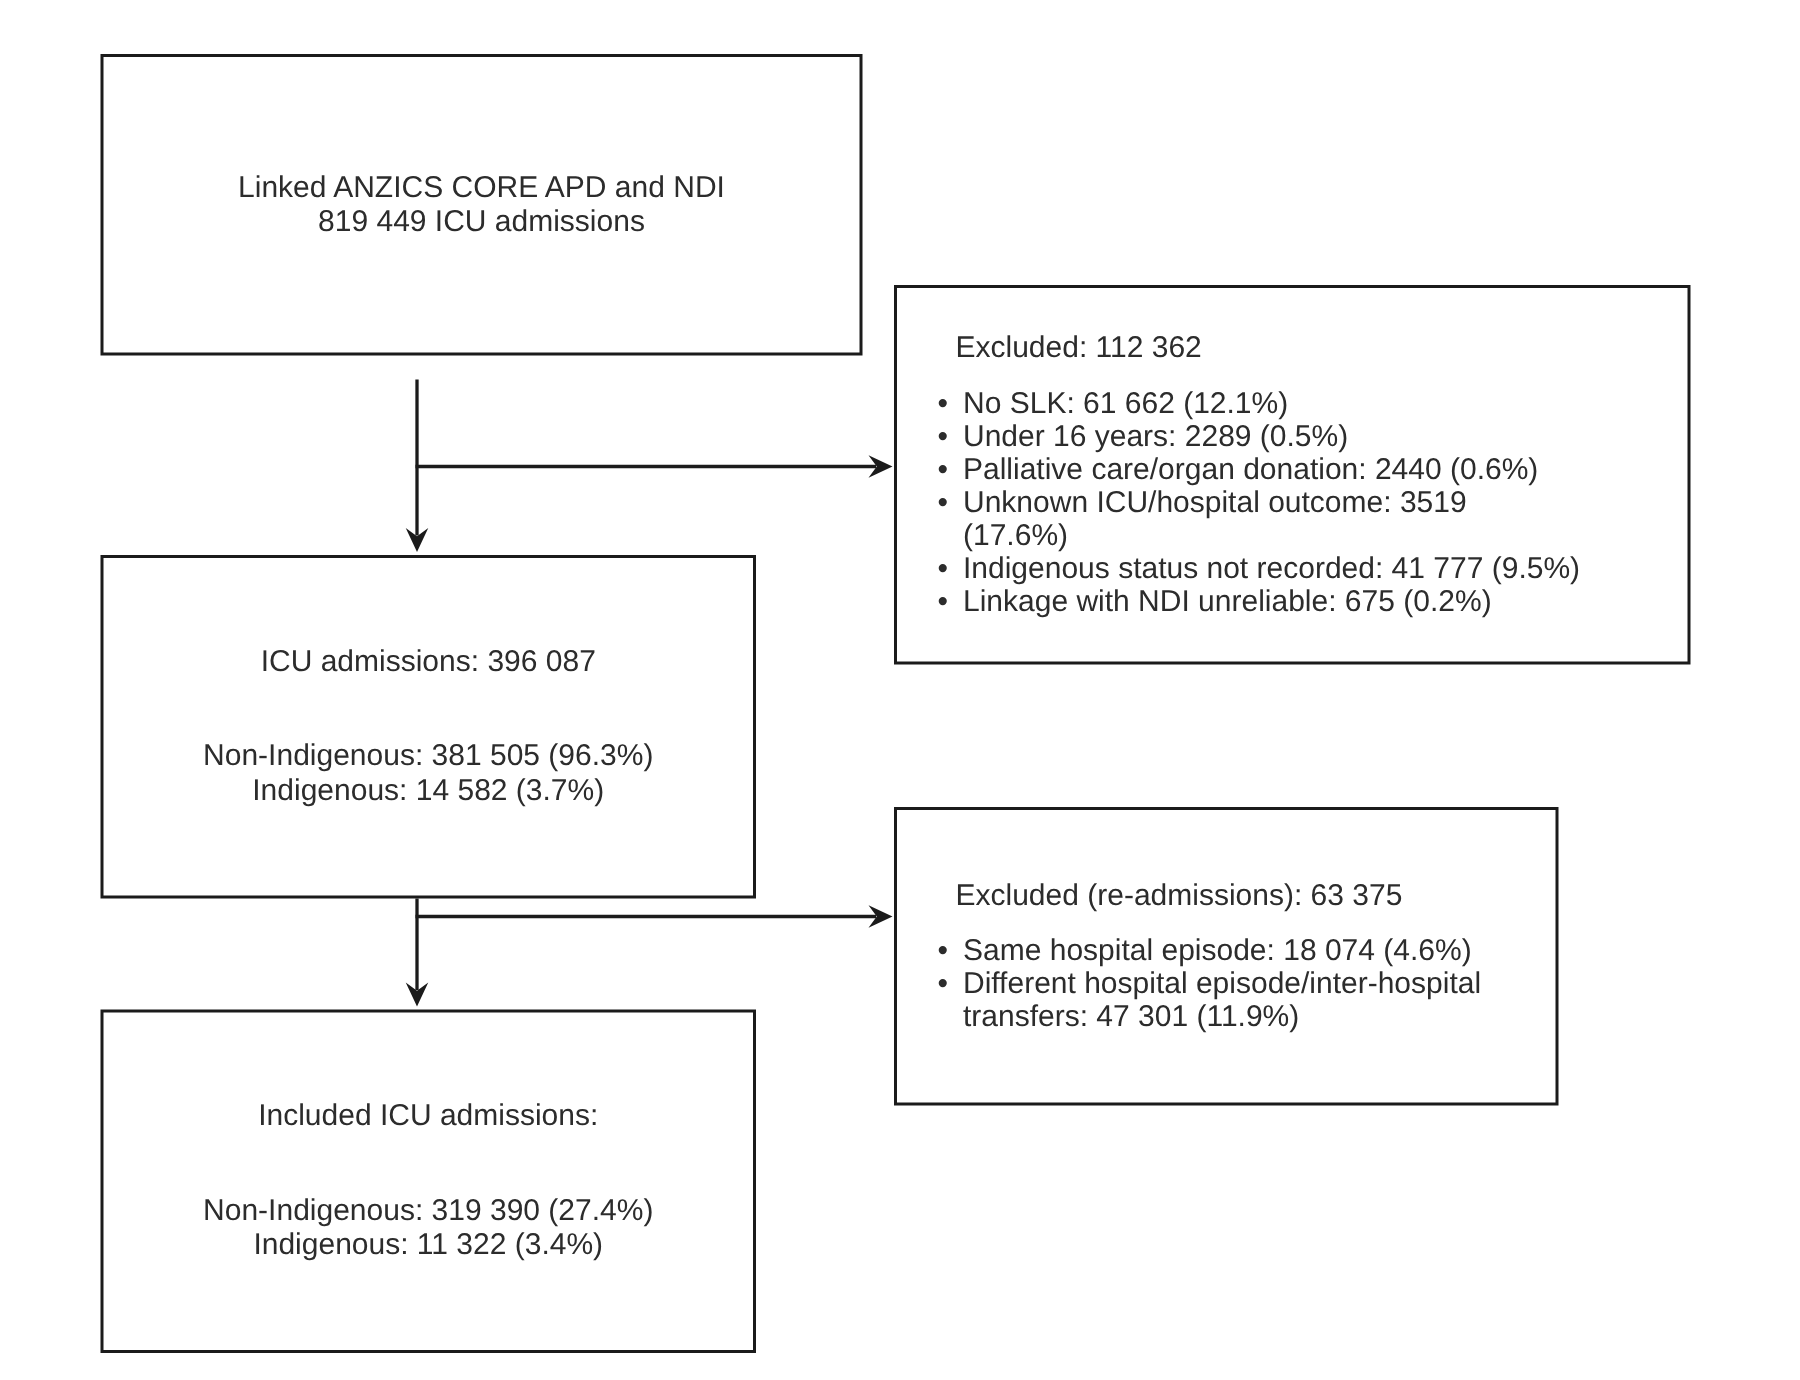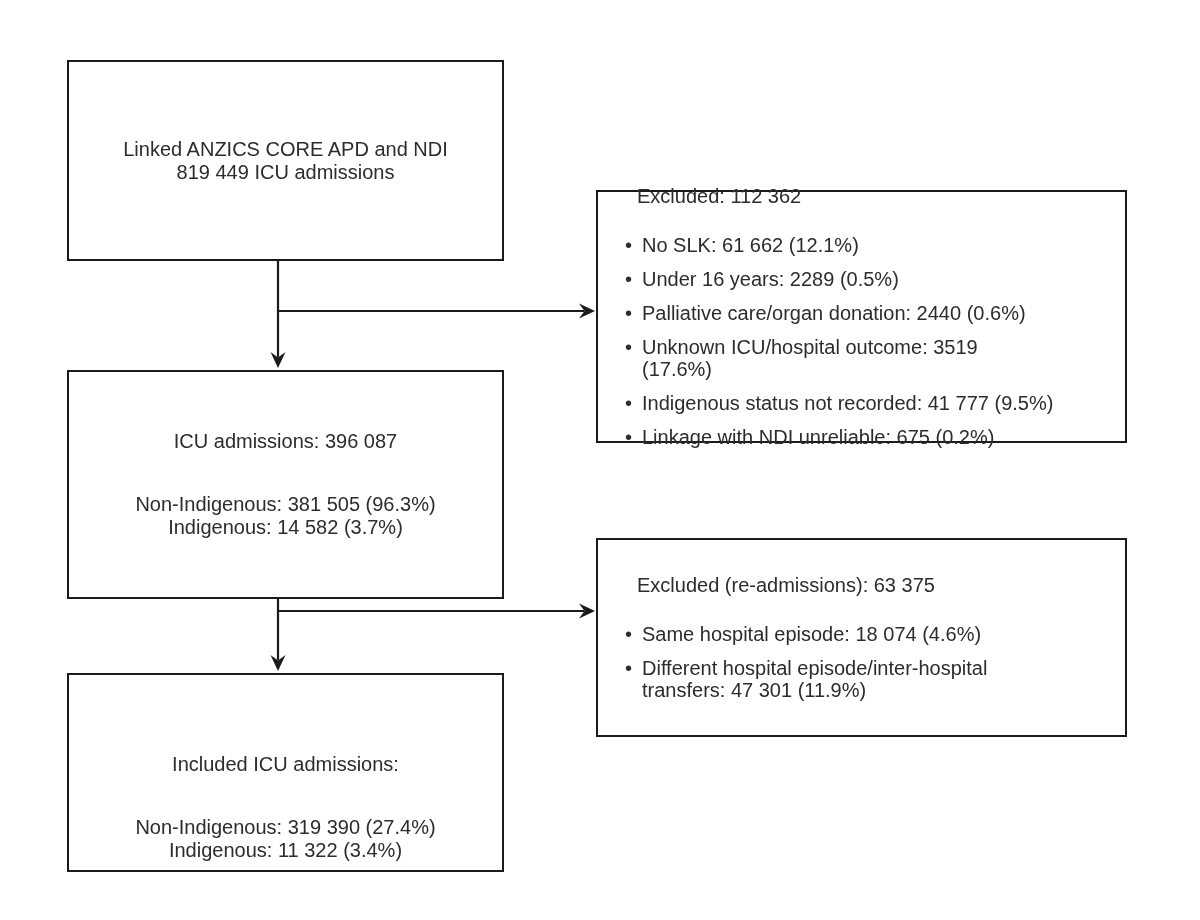--- a/index.html
+++ b/index.html
@@ -36,21 +36,20 @@
     line-height: 23px;
     padding: 8px 14px;
   }
   .line-group + .line-group { margin-top: 40px; }
   .excl-box {
     display: flex;
     flex-direction: column;
     justify-content: center;
     padding: 10px 4px 10px 27px;
     line-height: 22px;
-    gap: 12px;
   }
   .excl-title { margin: 0 0 15px 12px; }
   .bullet-row { display: flex; }
   .bullet-marker { flex: 0 0 17px; width: 17px; }
   .bullet-text { white-space: pre-line; flex: 1 1 auto; }
   .connector-layer {
     position: absolute;
     left: 0; top: 0;
     width: 1200px; height: 920px;
     pointer-events: none;
@@ -58,25 +57,25 @@
   .connector-layer path.cline {
     stroke: var(--line);
     stroke-width: 2.2;
     fill: none;
   }
   .connector-layer path.chead {
     fill: var(--line);
     stroke: none;
   }
   
-  #box-source     { left: 67px;  top: 60px;  width: 437px; height: 201px; }
+  #box-source     { left: 67px;  top: 36px;  width: 508px; height: 201px; }
   #box-excluded1  { left: 596px; top: 190px; width: 531px; height: 253px; }
   #box-admissions { left: 67px;  top: 370px; width: 437px; height: 229px; }
-  #box-excluded2  { left: 596px; top: 538px; width: 531px; height: 199px; }
-  #box-included   { left: 67px;  top: 673px; width: 437px; height: 199px; justify-content: flex-end; }
+  #box-excluded2  { left: 596px; top: 538px; width: 443px; height: 199px; }
+  #box-included   { left: 67px;  top: 673px; width: 437px; height: 229px; }
 </style>
 </head>
 <body>
 
 <div class="canvas">
 
   <svg class="connector-layer" viewBox="0 0 1200 920" xmlns="http://www.w3.org/2000/svg">
 
     <g>
       <path class="cline" d="M278 253 L278 357"></path>

